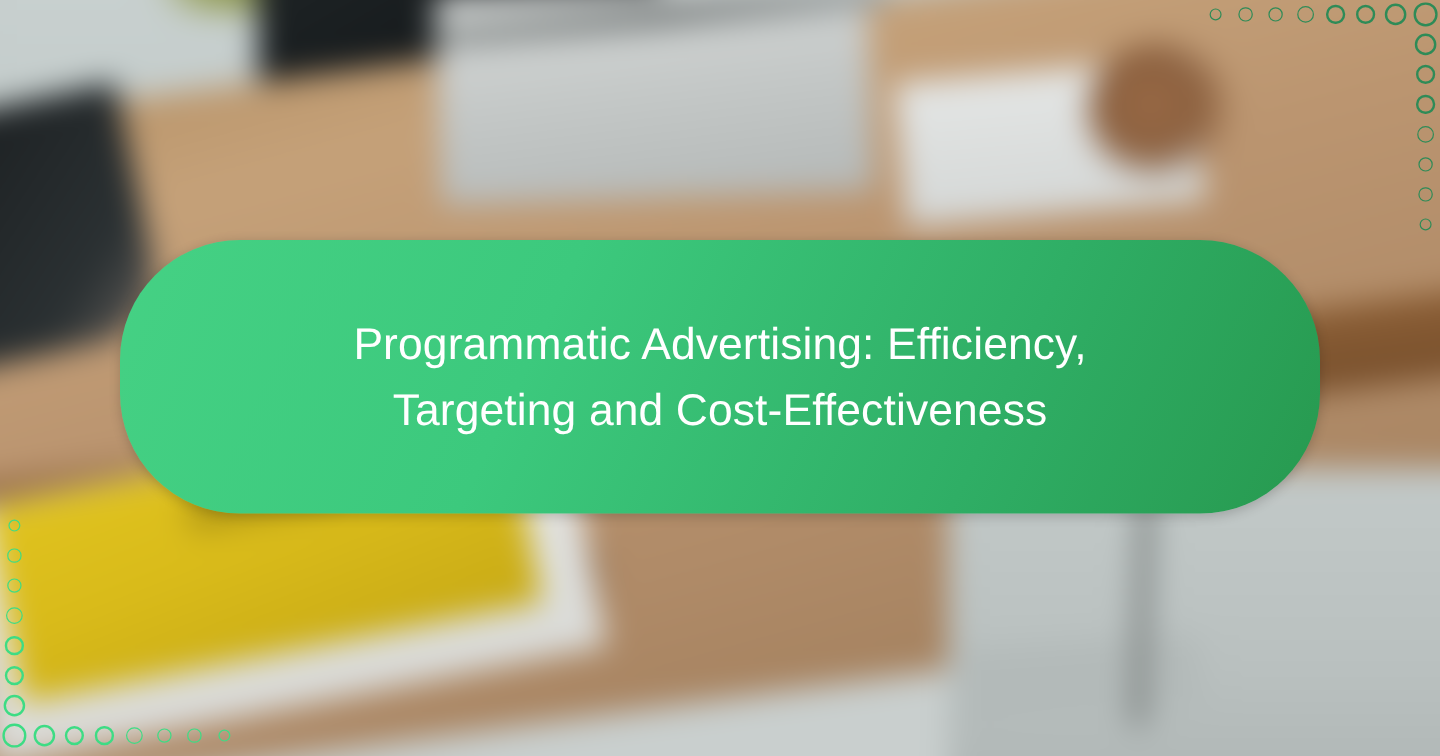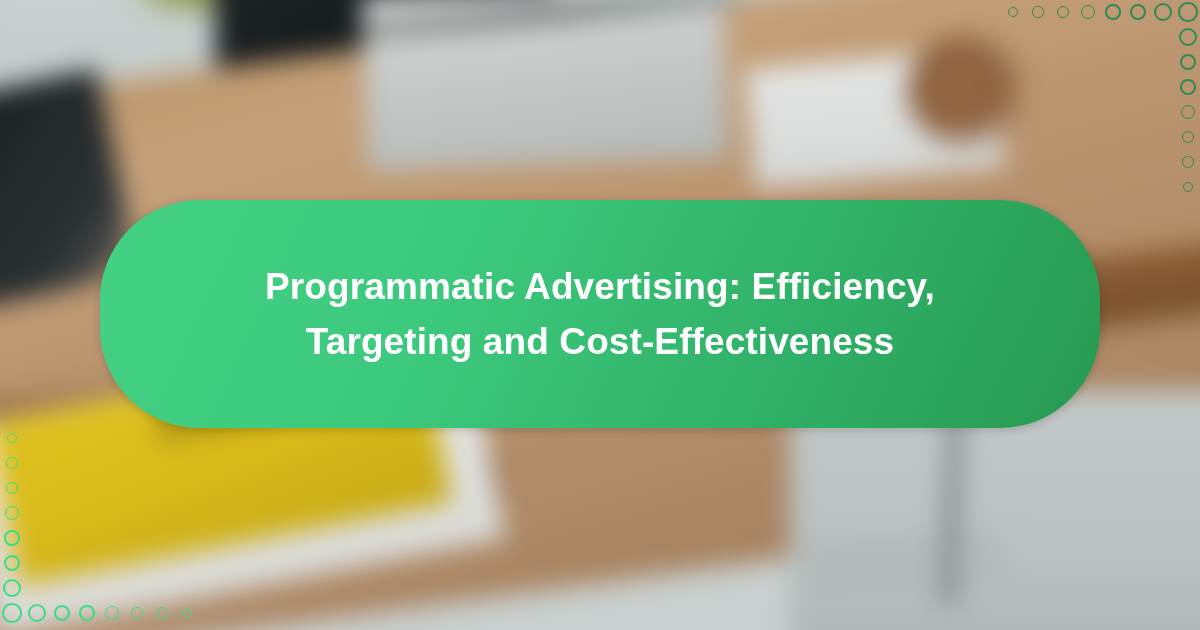--- a/index.html
+++ b/index.html
@@ -164,21 +164,21 @@
     border-radius: 100px;
     background: linear-gradient(115deg, #45d184 0%, #3cc97d 35%, #2fae65 72%, #27994f 100%);
     display: flex;
     align-items: center;
     justify-content: center;
     box-shadow: 0 2px 10px rgba(0,0,0,.18);
   }
   .card-title {
     color: #ffffff;
     font-size: 37px;
-    font-weight: 700;
+    font-weight: 400;
     line-height: 55px;
     text-align: center;
     letter-spacing: .1px;
     max-width: 720px;
     padding: 0 40px;
   }
 </style>
 </head>
 <body>
 

